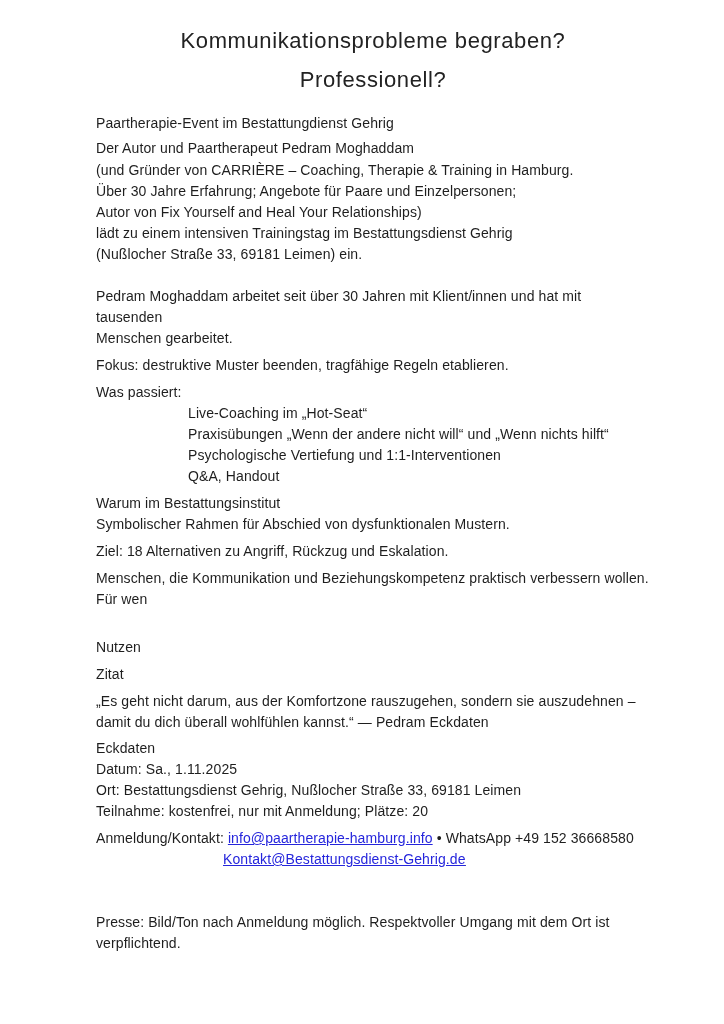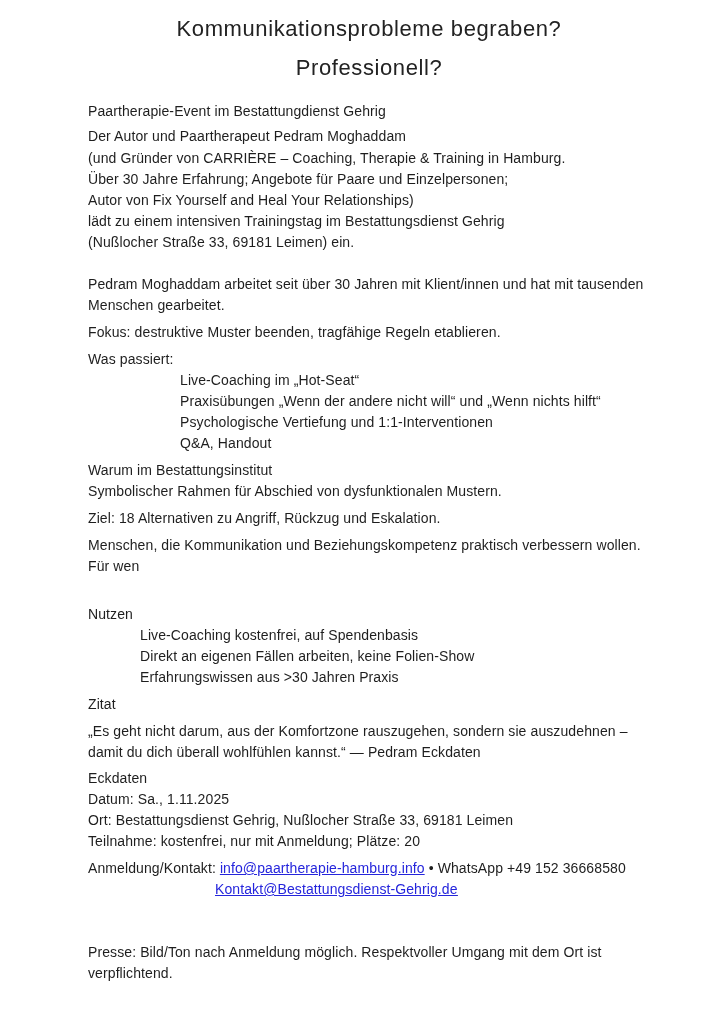--- a/index.html
+++ b/index.html
@@ -9,24 +9,25 @@
     color: #1e1e1e;
   }
   .page {
     position: relative;
     width: 724px;
     height: 1024px;
     background: #ffffff;
     overflow: hidden;
   }
   .content {
-    padding: 14px 74px 0 88px;
+    padding: 26px 74px 0 88px;
     font-size: 14px;
     line-height: 21px;
     letter-spacing: 0.1px;
+    margin-left: 8px;
   }
   .title {
     font-size: 22px;
     line-height: 30px;
     font-weight: 400;
     letter-spacing: 0.6px;
     text-align: center;
     color: #222222;
   }
   .subtitle { margin-top: 9px; }
@@ -89,25 +90,20 @@
     </div>
 
     <p class="mt6">Ziel: 18 Alternativen zu Angriff, Rückzug und Eskalation.</p>
 
     <div class="mt6">
       <p>Menschen, die Kommunikation und Beziehungskompetenz praktisch verbessern wollen.</p>
       <p>Für wen</p>
     </div>
 
     <p class="mt27">Nutzen</p>
-    <div class="indent-md">
-      <p>Live-Coaching kostenfrei, auf Spendenbasis</p>
-      <p>Direkt an eigenen Fällen arbeiten, keine Folien-Show</p>
-      <p>Erfahrungswissen aus &gt;30 Jahren Praxis</p>
-    </div>
 
     <p class="mt6">Zitat</p>
 
     <div class="mt6">
       <p>„Es geht nicht darum, aus der Komfortzone rauszugehen, sondern sie auszudehnen –</p>
       <p>damit du dich überall wohlfühlen kannst.“ — Pedram Eckdaten</p>
     </div>
 
     <div class="mt5">
       <p>Eckdaten</p>

